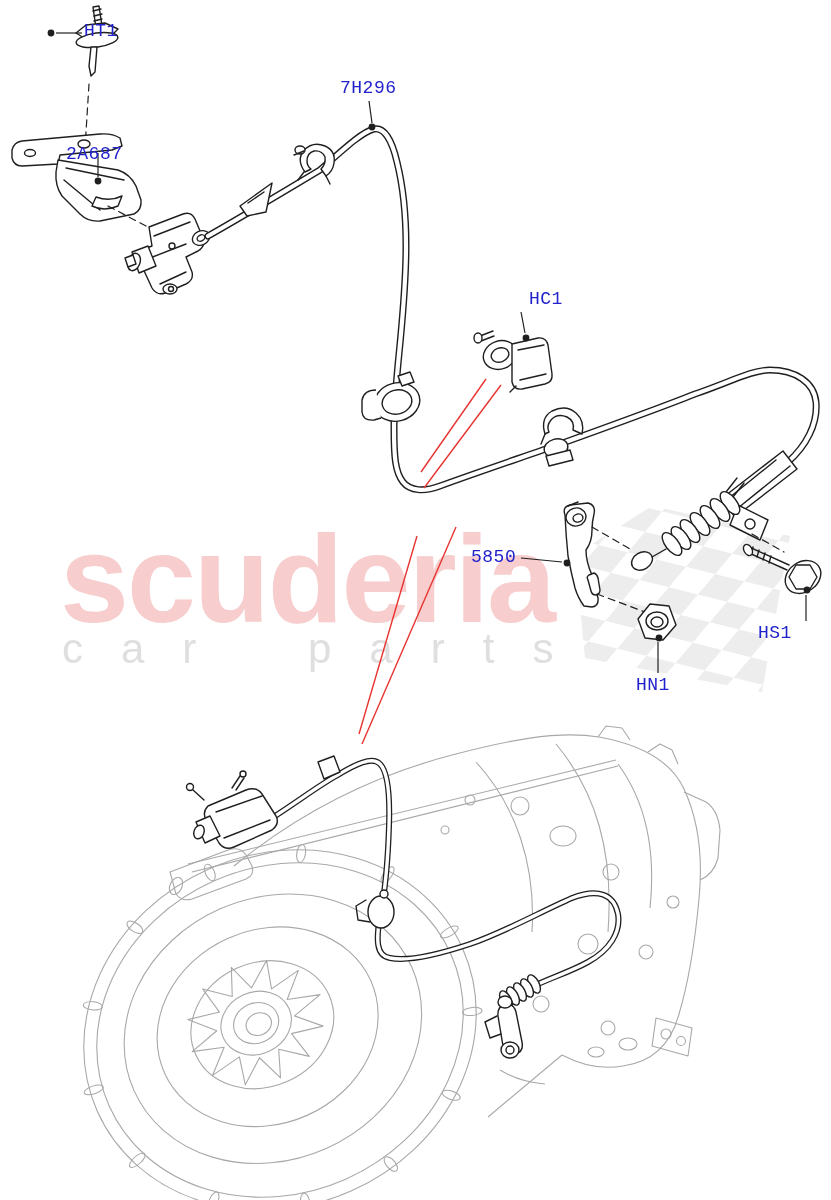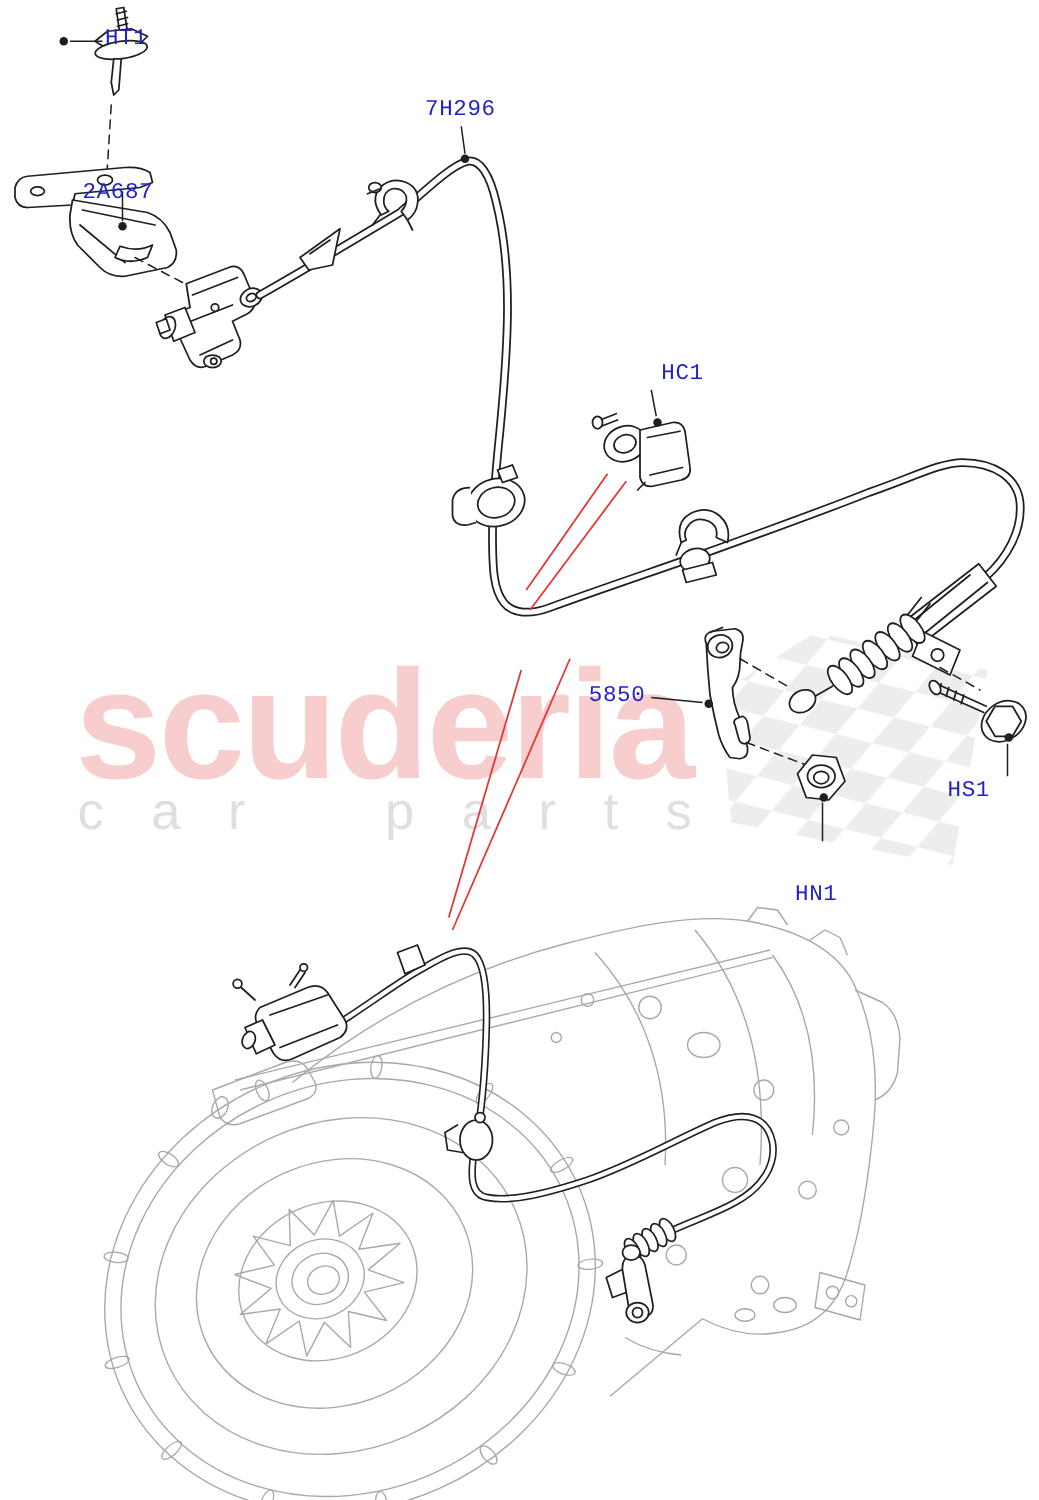--- a/index.html
+++ b/index.html
@@ -7,21 +7,21 @@
          font-family:"Liberation Sans",sans-serif;}
   .stage svg{position:absolute;left:0;top:0;}
   .part-label{position:absolute;font-family:Liberation Mono, monospace;font-size:18px;line-height:20px;
               color:var(--label-color);letter-spacing:.5px;cursor:pointer;white-space:nowrap;}
   .lbl-ht1  {left:84px;  top:21px;}
   .lbl-2a687{left:66px;  top:129px;margin-top:15px;}
   .lbl-7h296{left:340px; top:78px;}
   .lbl-hc1  {left:529px; top:289px;}
   .lbl-7210 {left:471px; top:547px;}
   .lbl-hs1  {left:758px; top:623px;}
-  .lbl-hn1  {left:636px; top:706px;text-align:right;}
+  .lbl-hn1  {left:636px; top:675px;text-align:right;}
 
   
   .ink {stroke:var(--ink);fill:none;stroke-width:1.4;stroke-linecap:round;stroke-linejoin:round;}
   .inkf{stroke:var(--ink);fill:#fff;stroke-width:1.4;stroke-linejoin:round;}
   .cable-o {stroke:var(--ink);fill:none;stroke-width:7;stroke-linecap:round;}
   .cable-i {stroke:#fff;fill:none;stroke-width:4.2;stroke-linecap:round;}
   .cable2-o{stroke:var(--ink);fill:none;stroke-width:6;stroke-linecap:round;}
   .cable2-i{stroke:#fff;fill:none;stroke-width:3.4;stroke-linecap:round;}
   .ghost{stroke:var(--ghost);fill:none;stroke-width:1.1;stroke-linejoin:round;}
   .red  {stroke:var(--pointer-red);fill:none;stroke-width:1.4;}

